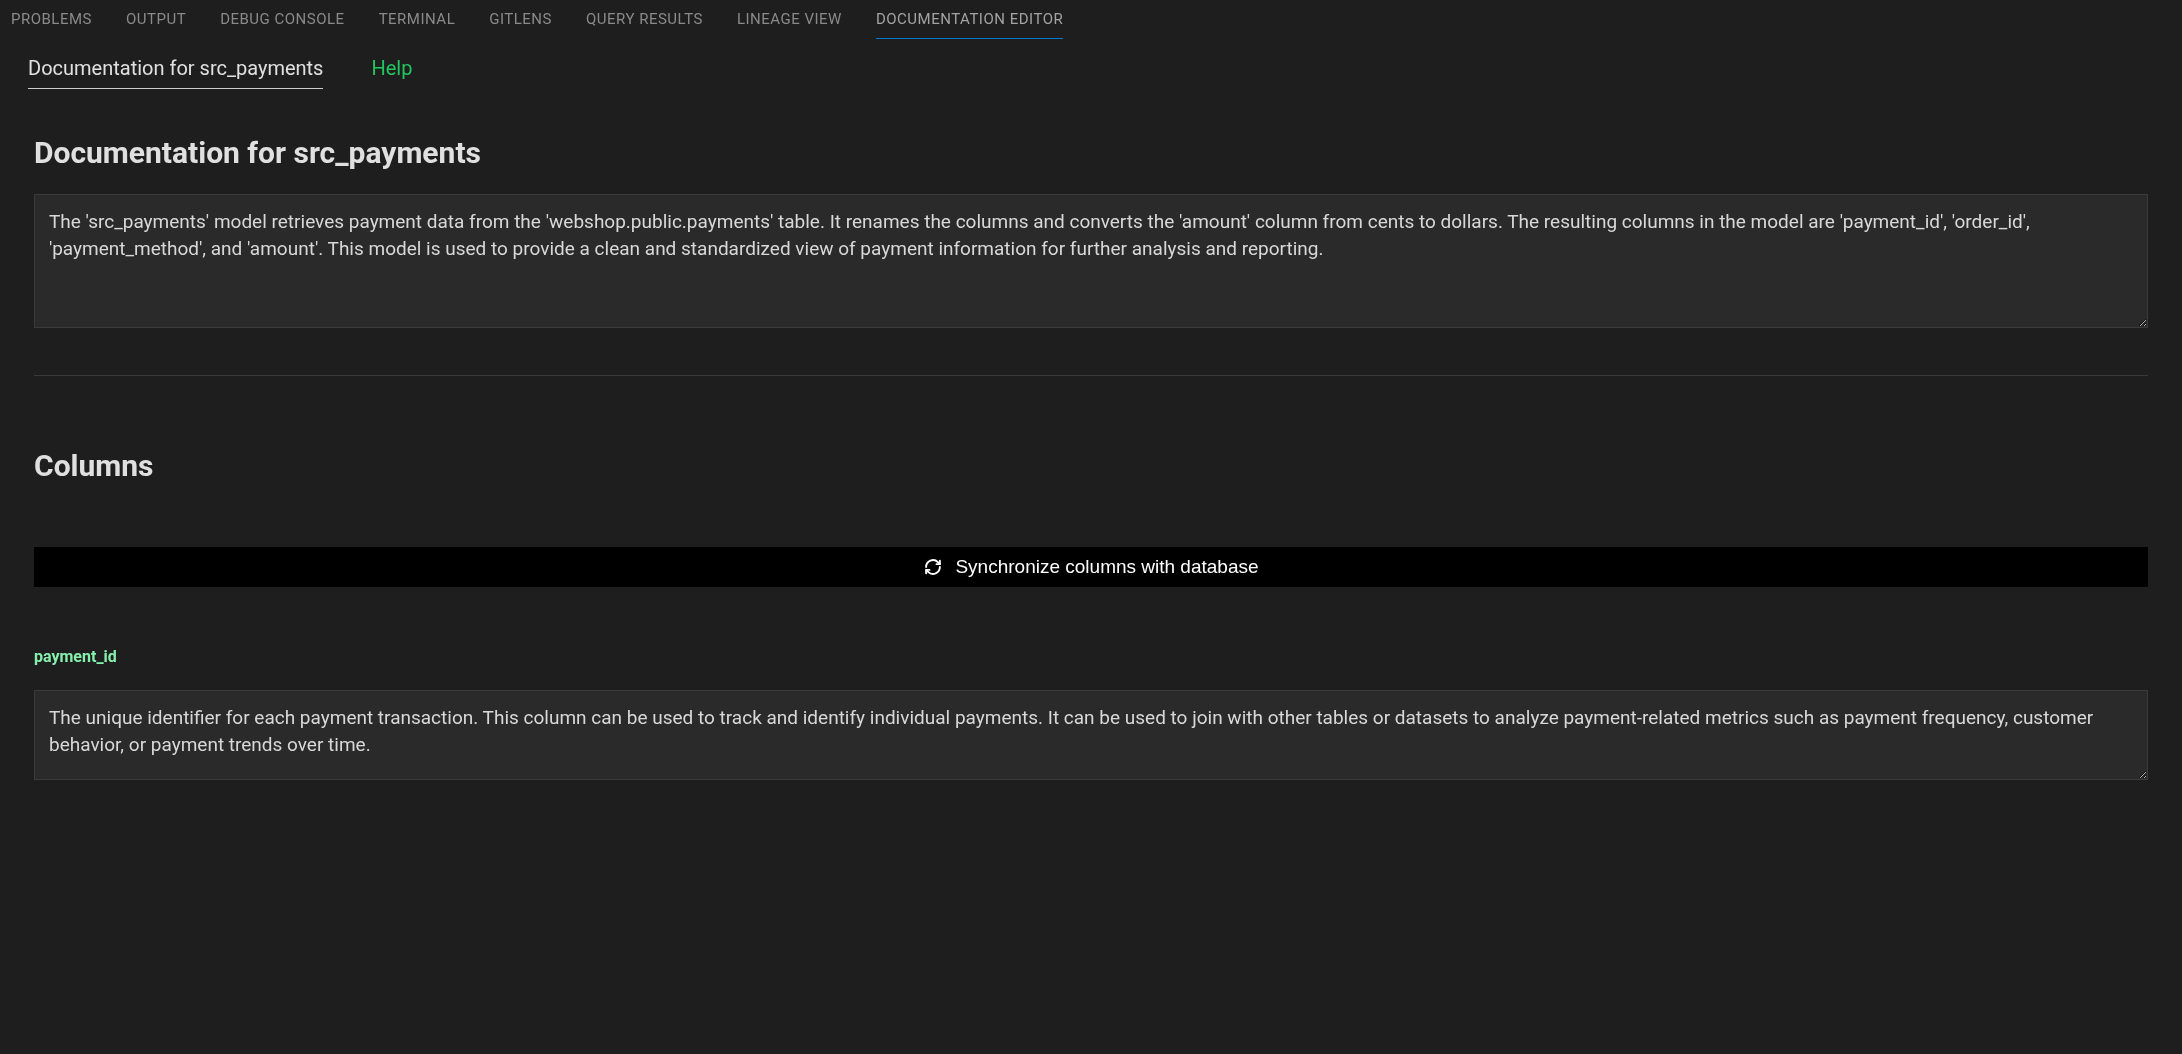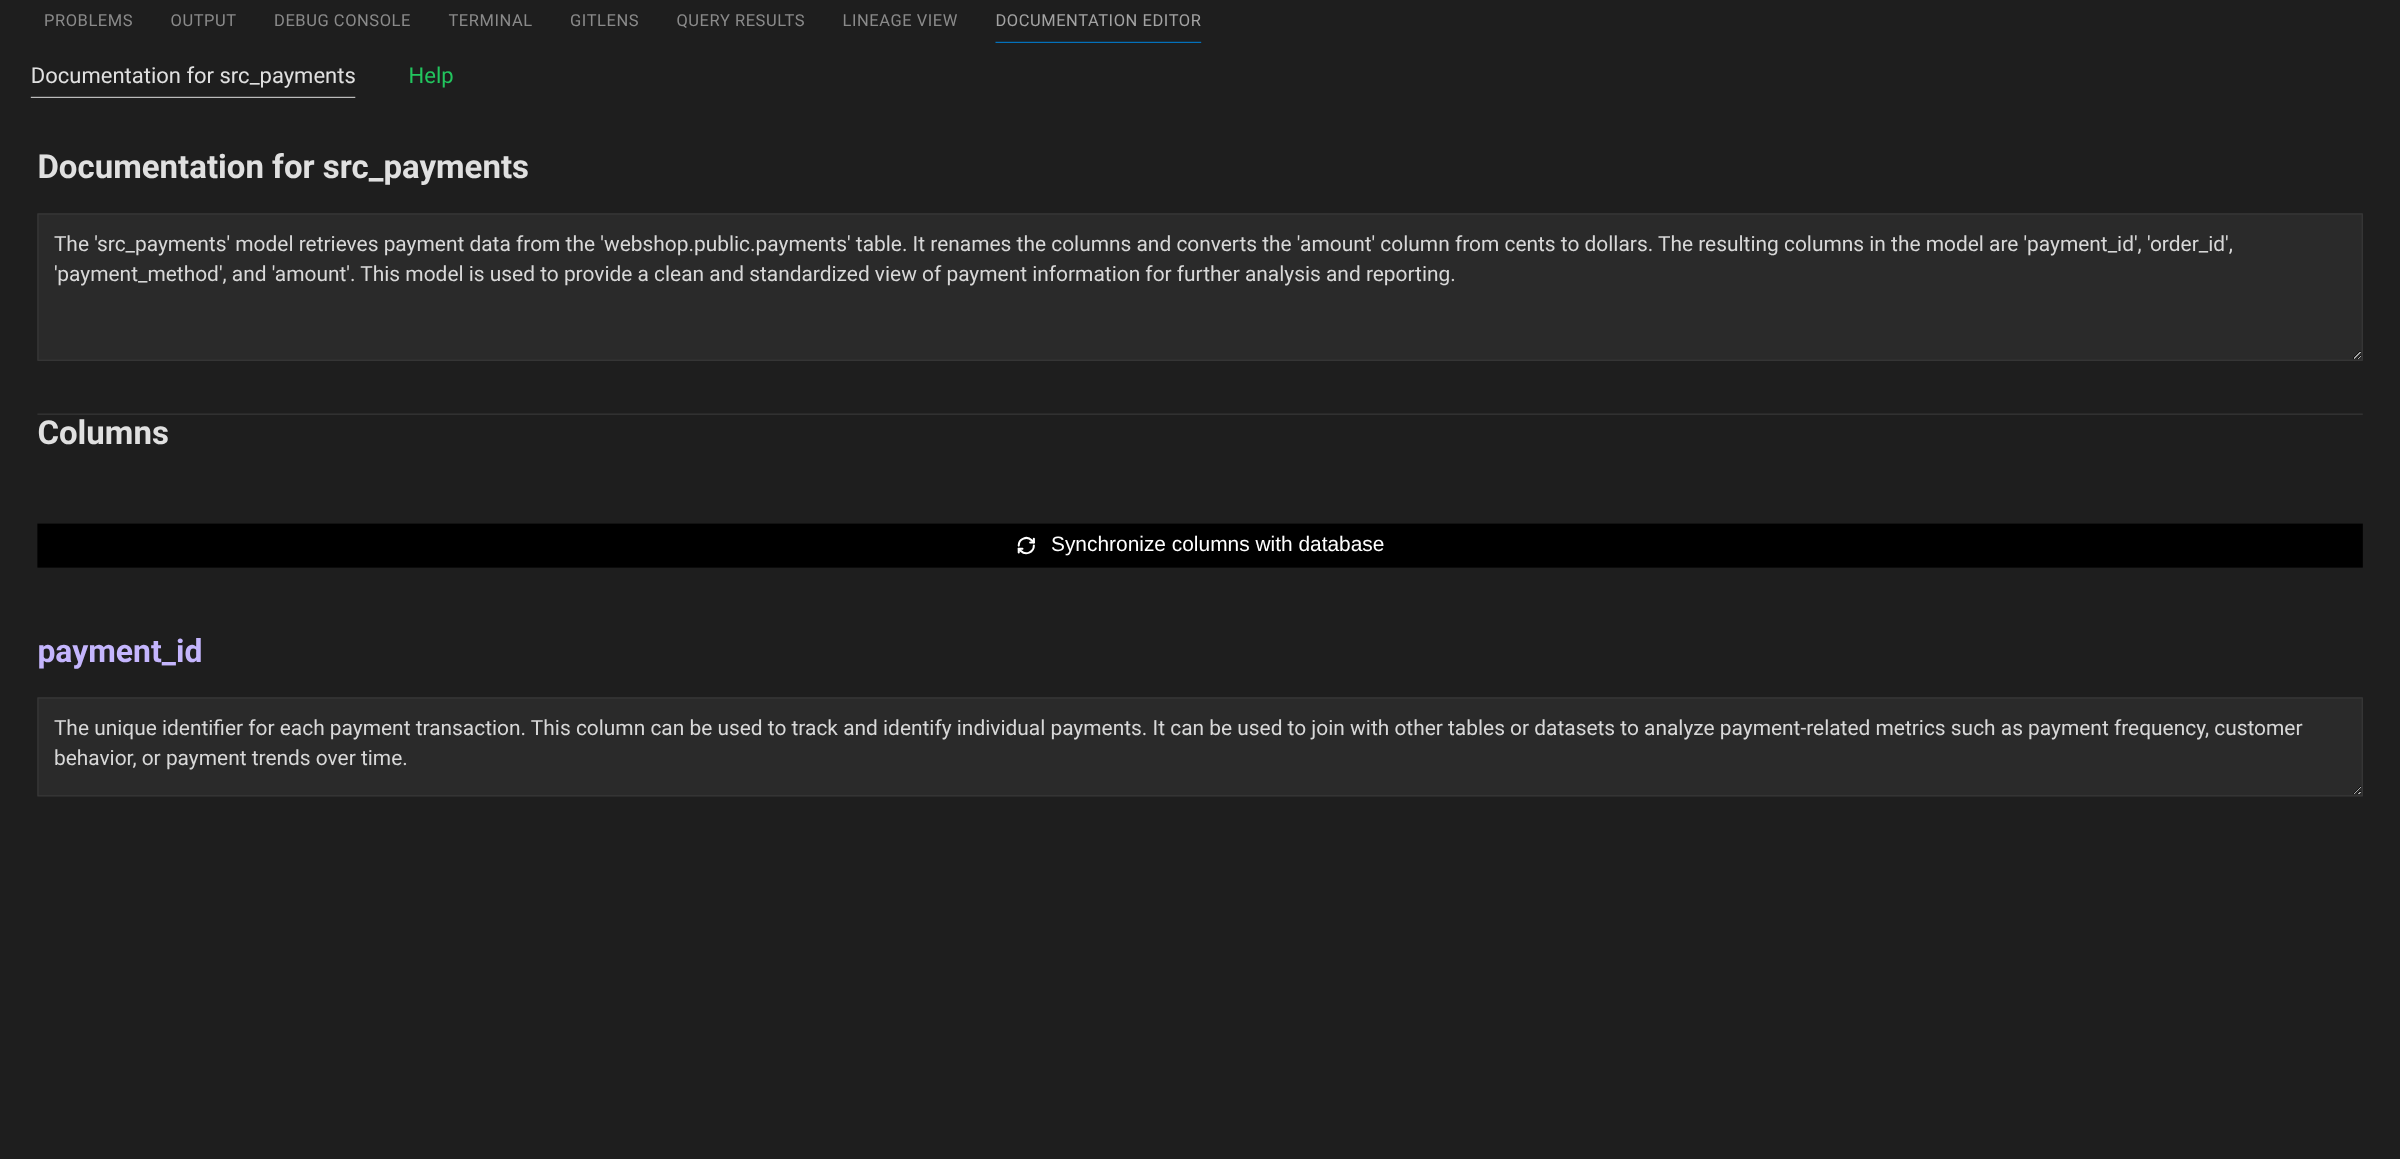--- a/index.html
+++ b/index.html
@@ -11,21 +11,21 @@
       background-color: #1e1e1e;
       color: #cccccc;
       font-family: -apple-system, BlinkMacSystemFont, "Segoe UI", Roboto, sans-serif;
       font-size: 14px;
       width: 2182px;
       height: 1054px;
       overflow: hidden;
     }
     .panel-tabs {
       display: flex;
-      padding: 10px 24px 0 40px;
+      padding: 10px 24px 0 11px;
       gap: 34px;
       align-items: flex-start;
     }
     .panel-tab {
       font-size: 15px;
       font-weight: 400;
       color: #8a8a8a;
       text-transform: uppercase;
       letter-spacing: 0.5px;
       padding-bottom: 10px;
@@ -75,20 +75,21 @@
     }
     .divider {
       border: none;
       border-top: 1px solid #3a3a3a;
       margin: 44px 0 0 0;
     }
     .section-title {
       font-size: 30px;
       font-weight: 700;
       color: #e0e0e0;
+      margin-top: 72px;
       margin-bottom: 64px;
     }
     .sync-button {
       width: 100%;
       background-color: #000000;
       color: #ffffff;
       border: none;
       padding: 9px 0;
       font-size: 19px;
       font-weight: 400;
@@ -97,23 +98,23 @@
       align-items: center;
       justify-content: center;
       gap: 12px;
     }
     .sync-icon {
       width: 20px;
       height: 20px;
       display: inline-block;
     }
     .column-name {
-      font-size: 29px;
+      font-size: 16px;
       font-weight: 700;
-      color: #c4b5fd;
+      color: #86efac;
       margin-top: 60px;
       margin-bottom: 24px;
     }
     .column-textarea {
       width: 100%;
       background-color: #2a2a2a;
       border: 1px solid #3a3a3a;
       color: #d8d8d8;
       font-size: 19px;
       font-family: inherit;

